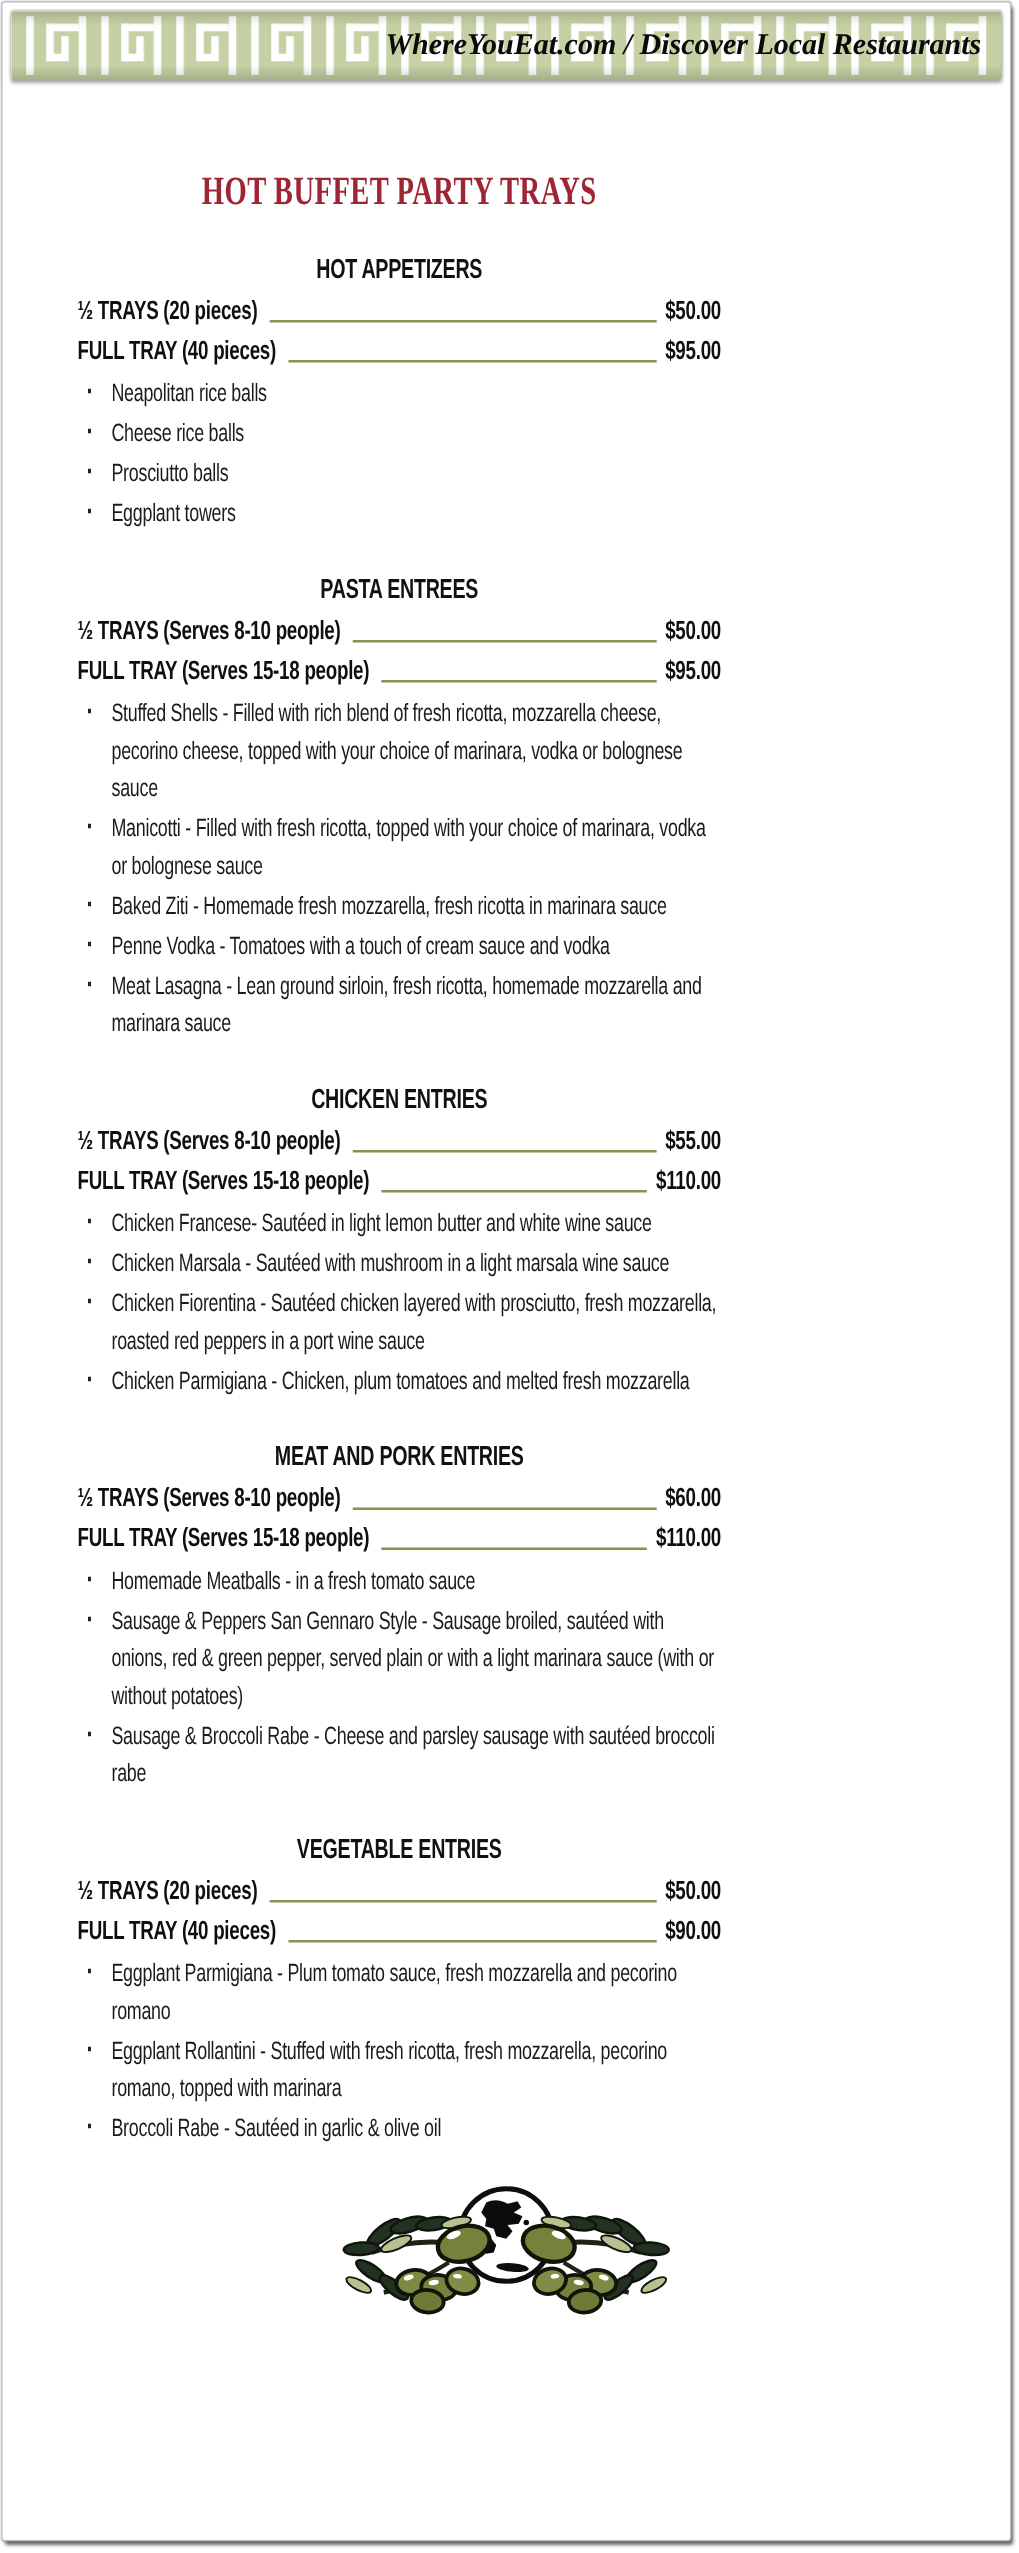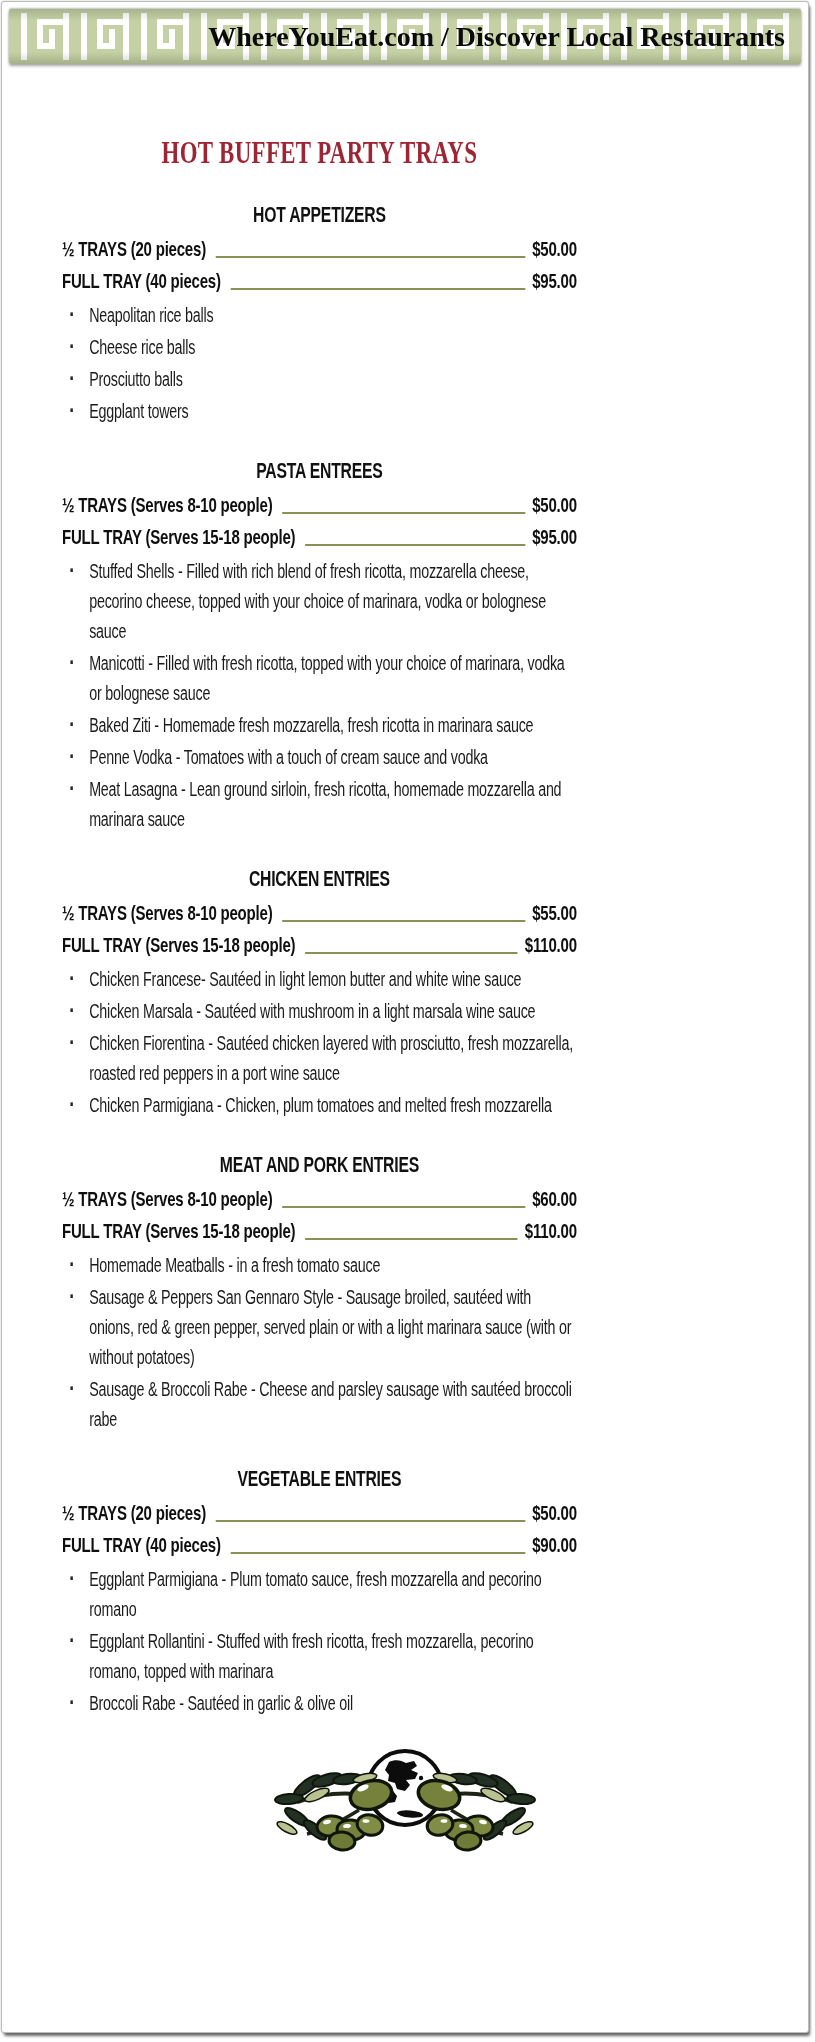--- a/index.html
+++ b/index.html
@@ -34,22 +34,23 @@
   .banner .shade {
     position:absolute; inset:0;
     background: linear-gradient(180deg, rgba(0,0,0,0.14), rgba(255,255,255,0) 22%, rgba(255,255,255,0) 78%, rgba(0,0,0,0.16));
   }
   .banner .site {
     position: absolute; right: 0; top: 0; bottom: 0; left: 0;
     line-height: 55px;
     text-align: right;
     padding-right: 16px;
     font-family: "Liberation Serif", "DejaVu Serif", serif;
-    font-weight: 700;
-    font-size: 28px;
+    font-style: italic;
+    font-weight: 700;
+    font-size: 24px;
     color: #0a0a0a;
   }
   
   .menu {
     width: 720px;
     margin-left: 60px;
     transform: scaleX(0.715);
     transform-origin: 0 0;
     letter-spacing: -0.3px;
   }

